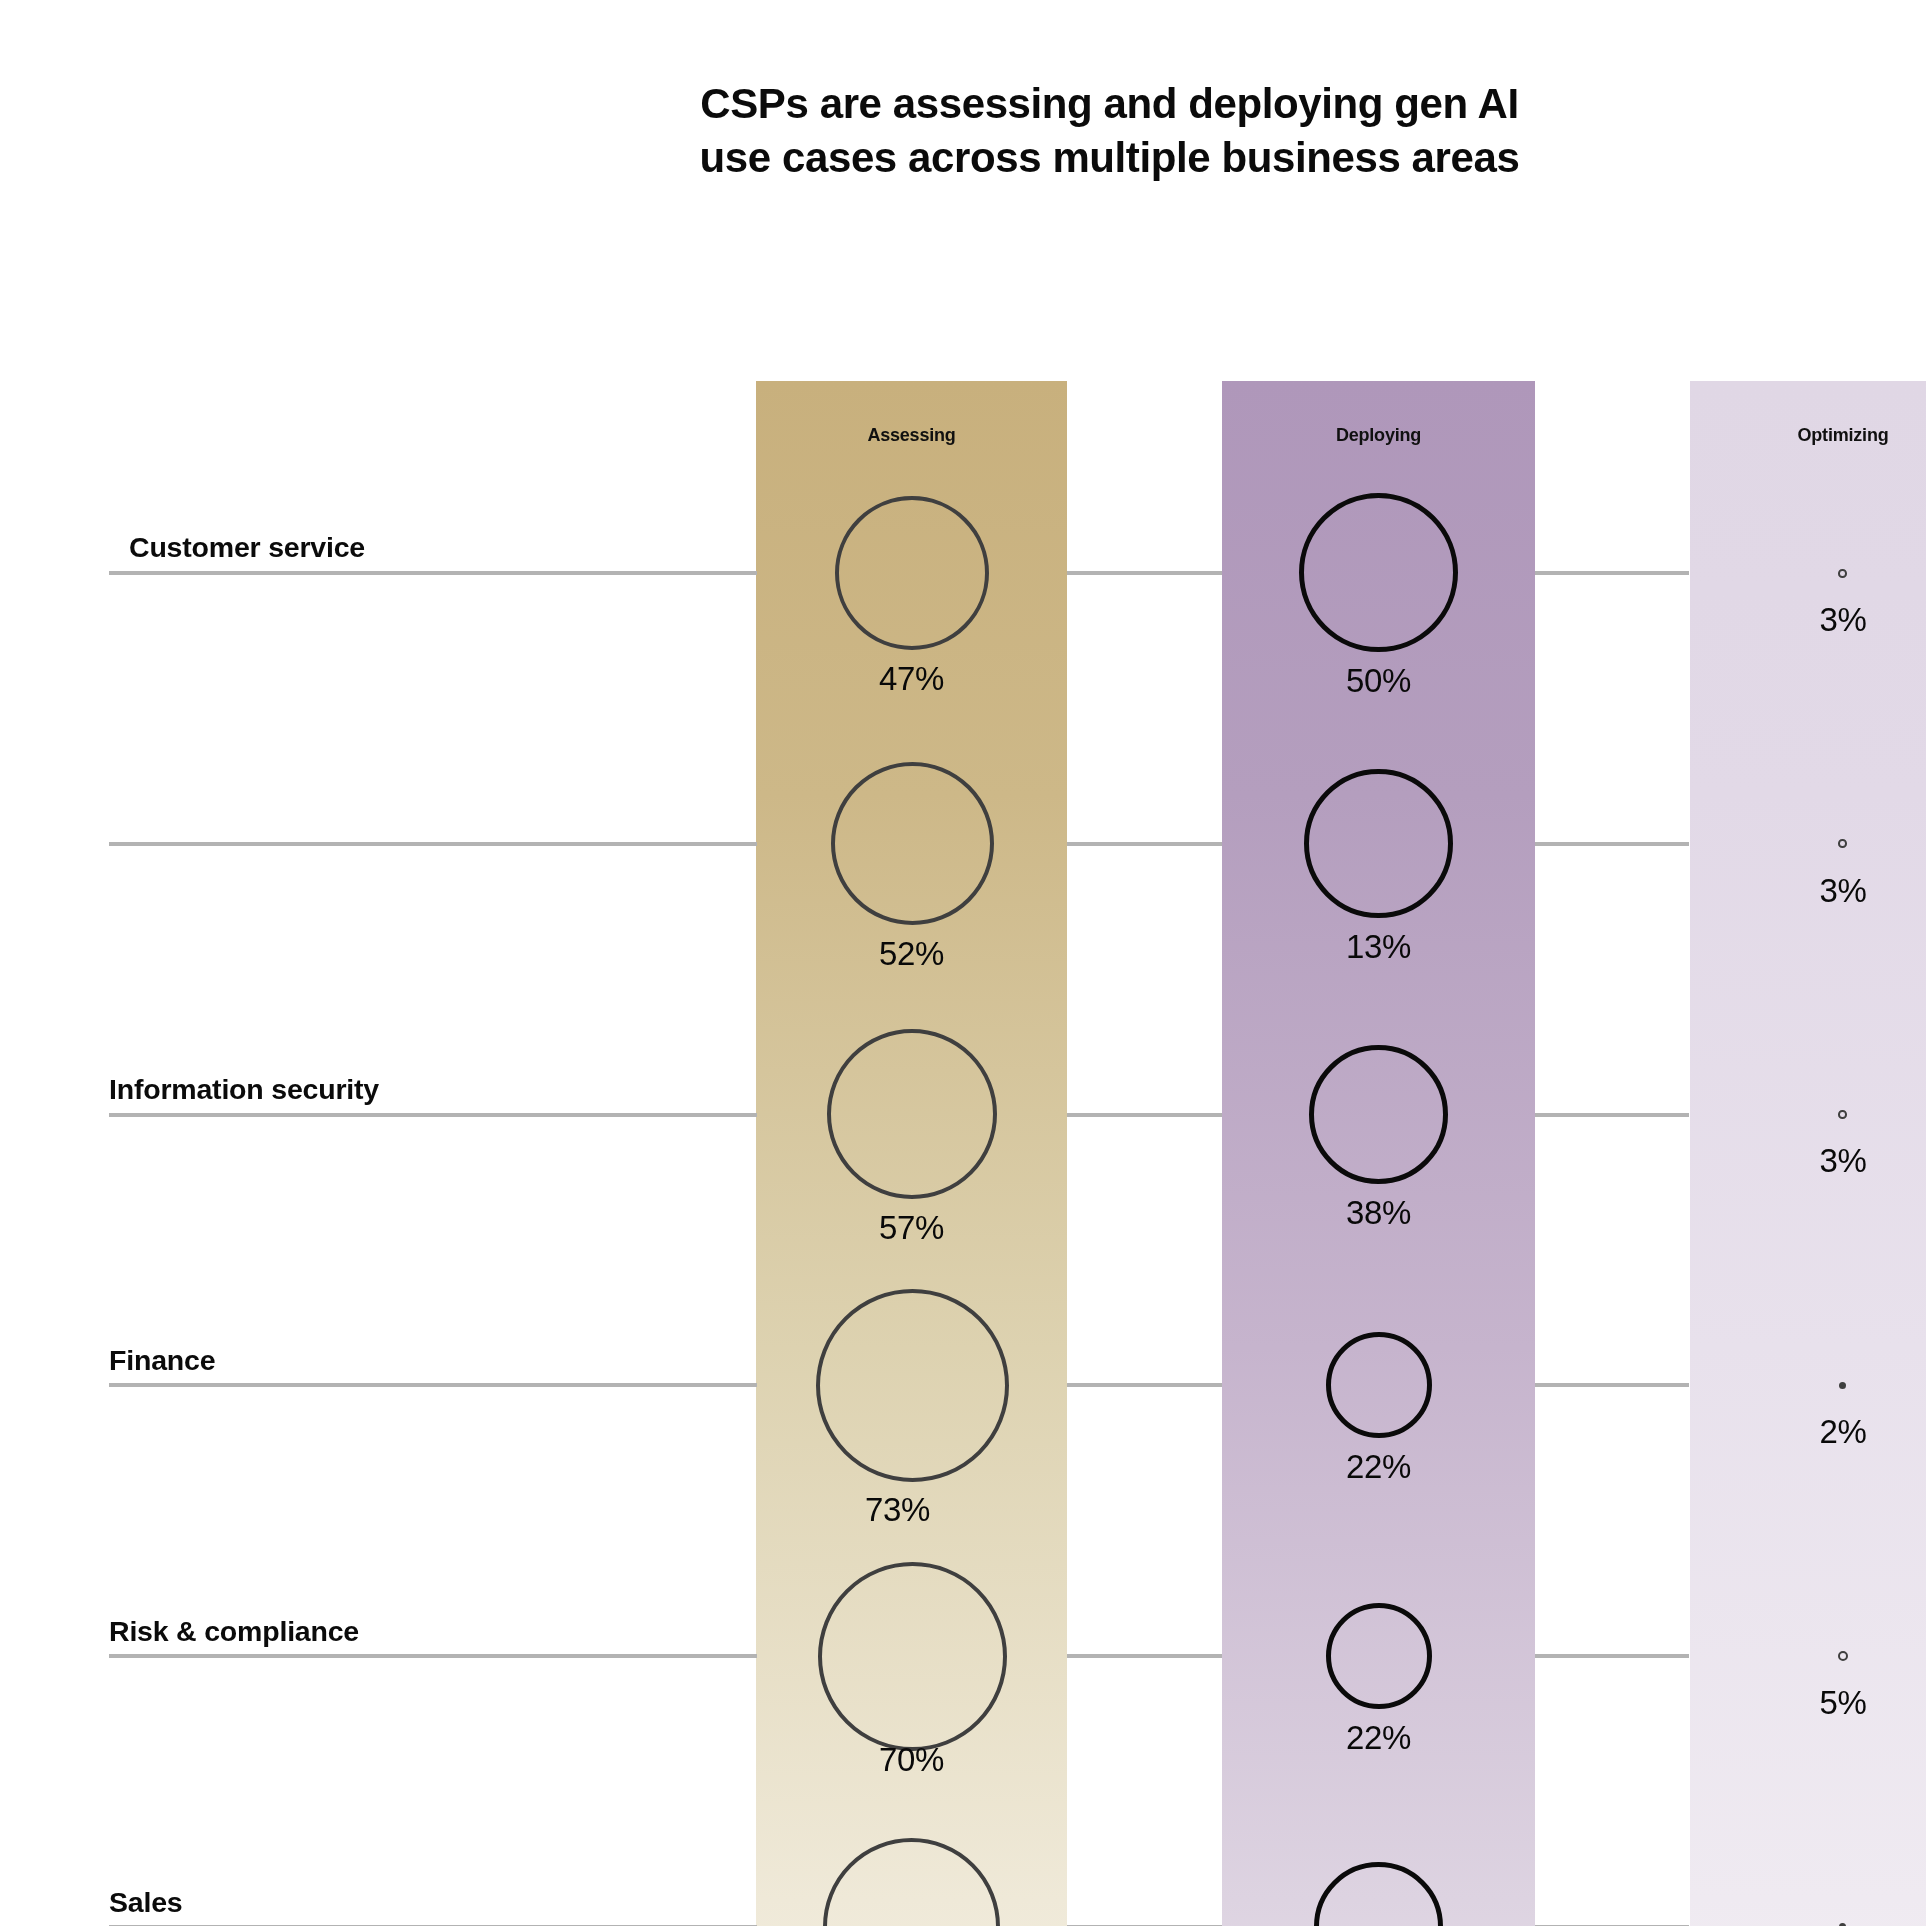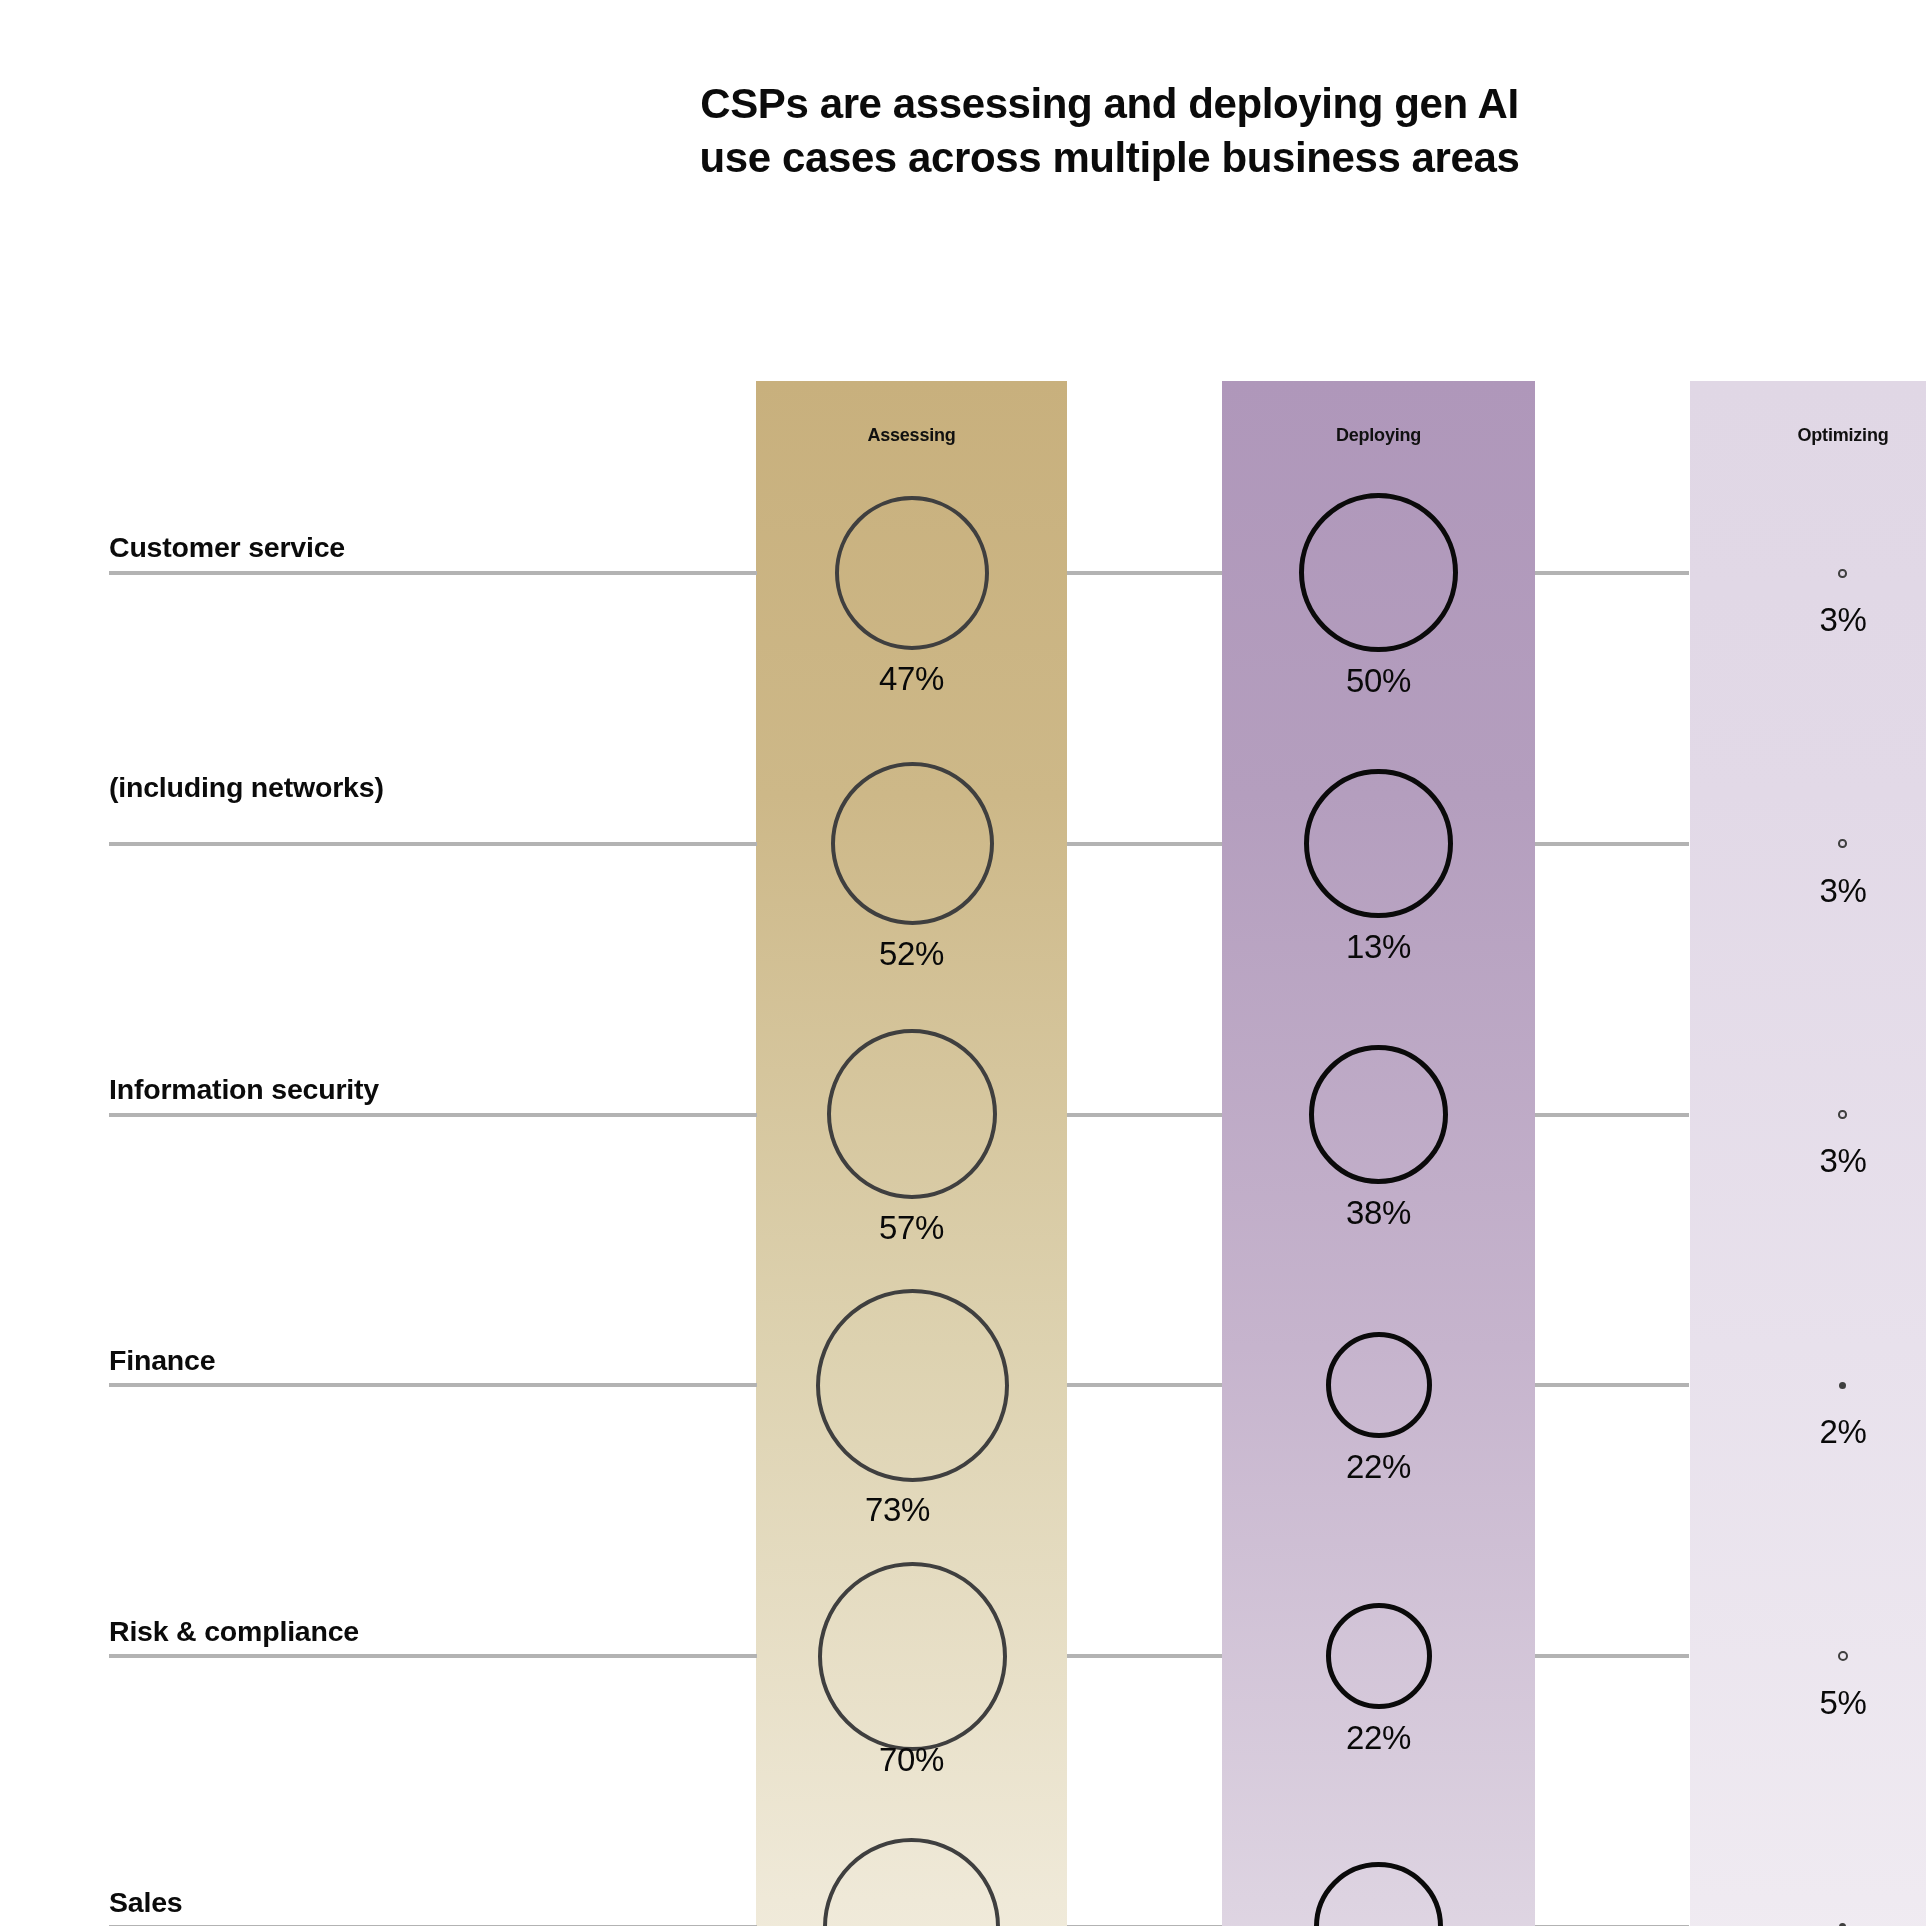--- a/index.html
+++ b/index.html
@@ -77,34 +77,33 @@
   <div class="band band-optimizing"></div>
 
   <div class="band-head bh-assessing">Assessing</div>
   <div class="band-head bh-deploying">Deploying</div>
   <div class="band-head bh-optimizing">Optimizing</div>
 
   <div id="rows-layer">
       <div class="grid" style="left: 109px; width: 648px; top: 571px;"></div>
       <div class="grid" style="left: 1067px; width: 155px; top: 571px;"></div>
       <div class="grid" style="left: 1535px; width: 154px; top: 571px;"></div>
-      <div class="rowlabel" style="top: 530px;">
+      <div class="rowlabel" style="top: 530px; margin-left: 20px;">
         <div>Customer service</div>
       </div>
       <div class="bubble tan" style="width: 154px; height: 154px; left: 835px; top: 496px;"></div>
       <div class="value" style="left: 756px; width: 311px; top: 661px;">47%</div>
       <div class="bubble purple" style="width: 159px; height: 159px; left: 1299px; top: 493px;"></div>
       <div class="value" style="left: 1222px; width: 313px; top: 663px;">50%</div>
       <div class="bubble lav ring" style="width: 8.5px; height: 8.5px; left: 1838px; top: 569px;"></div>
       <div class="value" style="left: 1690px; width: 306px; top: 602px;">3%</div>
       <div class="grid" style="left: 109px; width: 648px; top: 842px;"></div>
       <div class="grid" style="left: 1067px; width: 155px; top: 842px;"></div>
       <div class="grid" style="left: 1535px; width: 154px; top: 842px;"></div>
       <div class="rowlabel" style="top: 770px;">
-        <div>(including networks)</div>
       </div>
       <div class="bubble tan" style="width: 163px; height: 163px; left: 831px; top: 762px;"></div>
       <div class="value" style="left: 756px; width: 311px; top: 936px;">52%</div>
       <div class="bubble purple" style="width: 149px; height: 149px; left: 1304px; top: 769px;"></div>
       <div class="value" style="left: 1222px; width: 313px; top: 929px;">13%</div>
       <div class="bubble lav ring" style="width: 8.5px; height: 8.5px; left: 1838px; top: 839px;"></div>
       <div class="value" style="left: 1690px; width: 306px; top: 873px;">3%</div>
       <div class="grid" style="left: 109px; width: 648px; top: 1113px;"></div>
       <div class="grid" style="left: 1067px; width: 155px; top: 1113px;"></div>
       <div class="grid" style="left: 1535px; width: 154px; top: 1113px;"></div>

